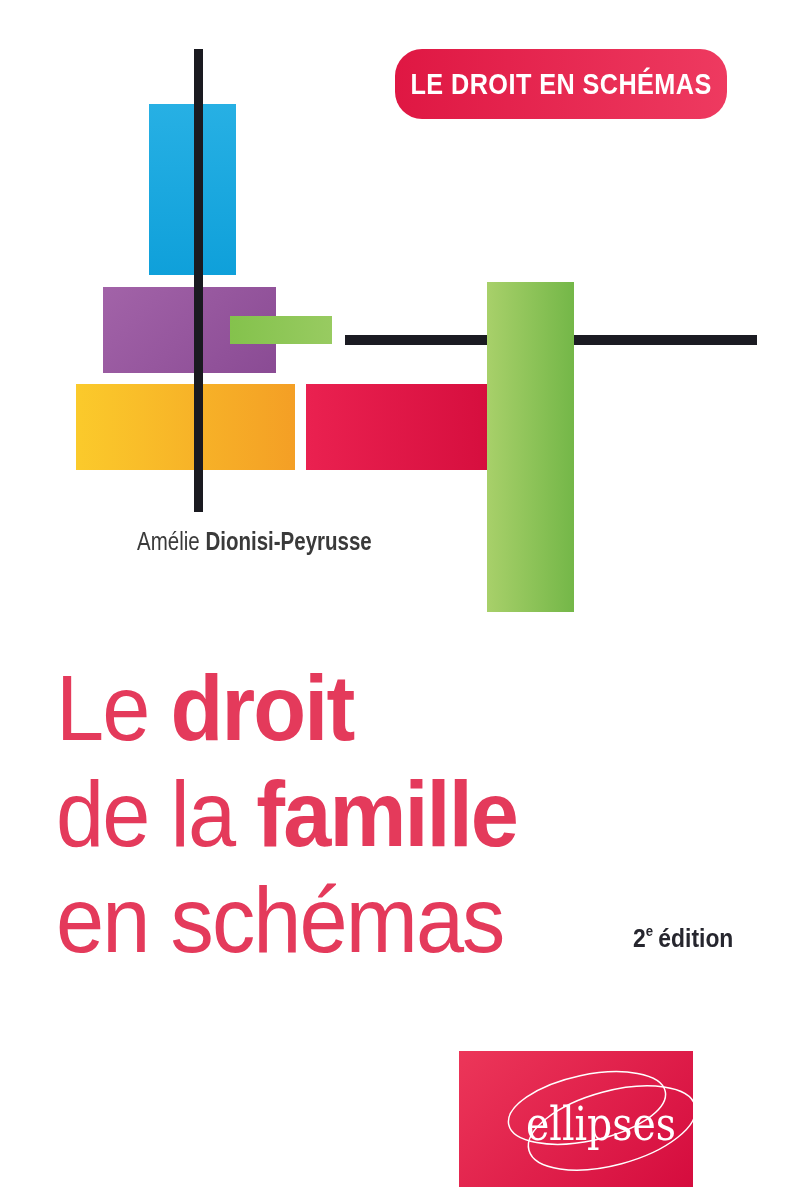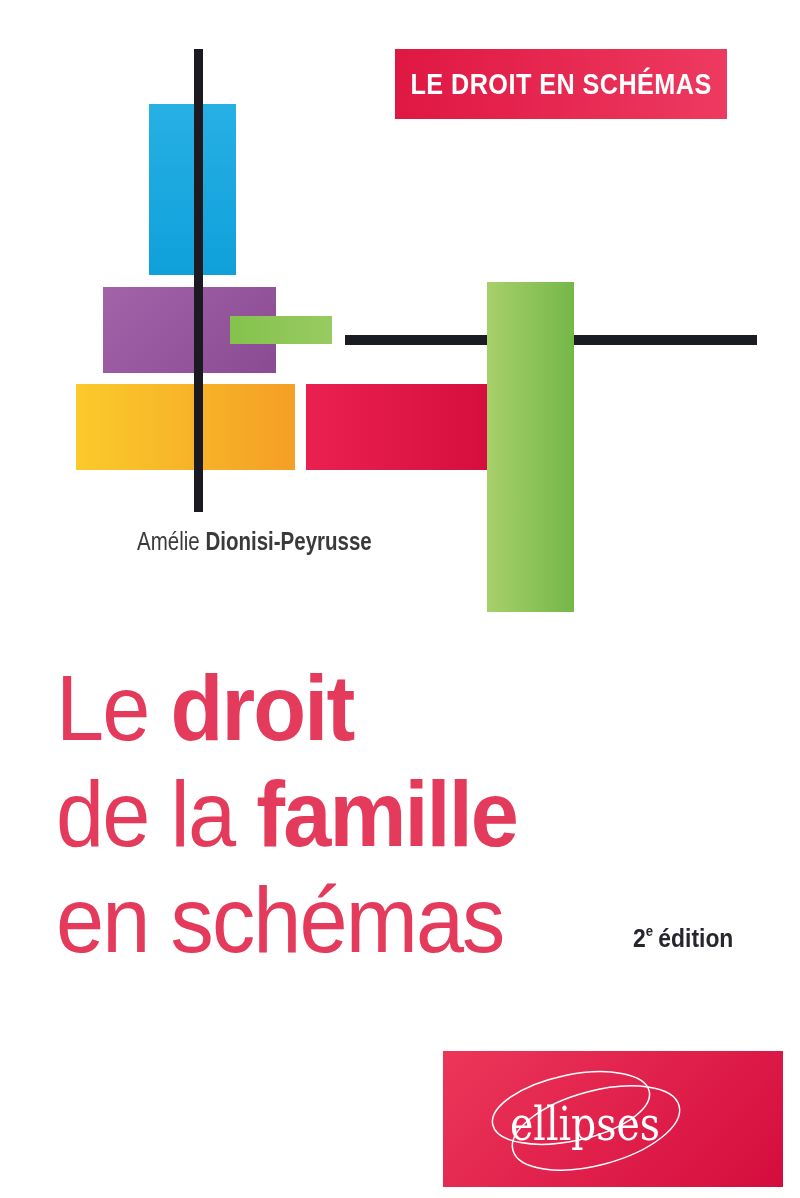--- a/index.html
+++ b/index.html
@@ -36,41 +36,41 @@
   .title .light{font-weight:400;}
   .title .bold{font-weight:700;}
 
   
   .edition{position:absolute;left:633px;top:923px;font-size:26px;font-weight:700;
            white-space:nowrap;transform:scaleX(0.88);transform-origin:left top;}
   .edition sup{font-size:15px;position:relative;top:-1px;vertical-align:super;}
   .edition .ed-word{margin-left:6px;}
 
   
-  .logo{position:absolute;left:443px;top:1051px;width:340px;height:136px;}
+  .logo{position:absolute;left:459px;top:1051px;width:234px;height:136px;}
   .logo svg{display:block;width:284px;height:136px;}
   .logo-text{font-family:"DejaVu Serif","Liberation Serif",serif;font-size:47px;}
 </style>
 </head>
 <body>
 
 <div class="page">
 
   <div>
     <div class="shape s-blue" style="background: linear-gradient(rgb(39, 176, 228), rgb(15, 160, 218));"></div>
     <div class="shape s-purple" style="background: linear-gradient(135deg, rgb(162, 99, 168), rgb(138, 75, 148));"></div>
     <div class="shape s-greenh" style="background: linear-gradient(90deg, rgb(132, 194, 76), rgb(152, 203, 97));"></div>
     <div class="shape s-yellow" style="background: linear-gradient(90deg, rgb(251, 202, 43), rgb(244, 159, 37));"></div>
     <div class="shape s-red" style="background: linear-gradient(90deg, rgb(234, 33, 80), rgb(214, 14, 62));"></div>
     <div class="shape s-vline" style="background: rgb(26, 26, 32);"></div>
     <div class="shape s-hline" style="background: rgb(27, 27, 34);"></div>
     <div class="shape s-greenv" style="background: linear-gradient(90deg, rgb(168, 208, 106), rgb(116, 183, 72));"></div>
   </div>
 
-  <div class="banner" style="background: linear-gradient(90deg, rgb(223, 23, 67), rgb(238, 58, 96));">
+  <div class="banner" style="background: linear-gradient(90deg, rgb(223, 23, 67), rgb(238, 58, 96)); border-radius: 27px;">
     <span class="banner-text" style="color: rgb(255, 255, 255);">LE DROIT EN SCHÉMAS</span>
   </div>
 
   <div class="author" style="color: rgb(58, 58, 58);">
     <span class="first">Amélie</span><span class="last">Dionisi-Peyrusse</span>
   </div>
 
   <div class="title" style="color: rgb(228, 58, 91);">
     <div class="title-line"><span class="light">Le </span><span class="bold">droit</span></div>
     <div class="title-line"><span class="light">de la </span><span class="bold">famille</span></div>

